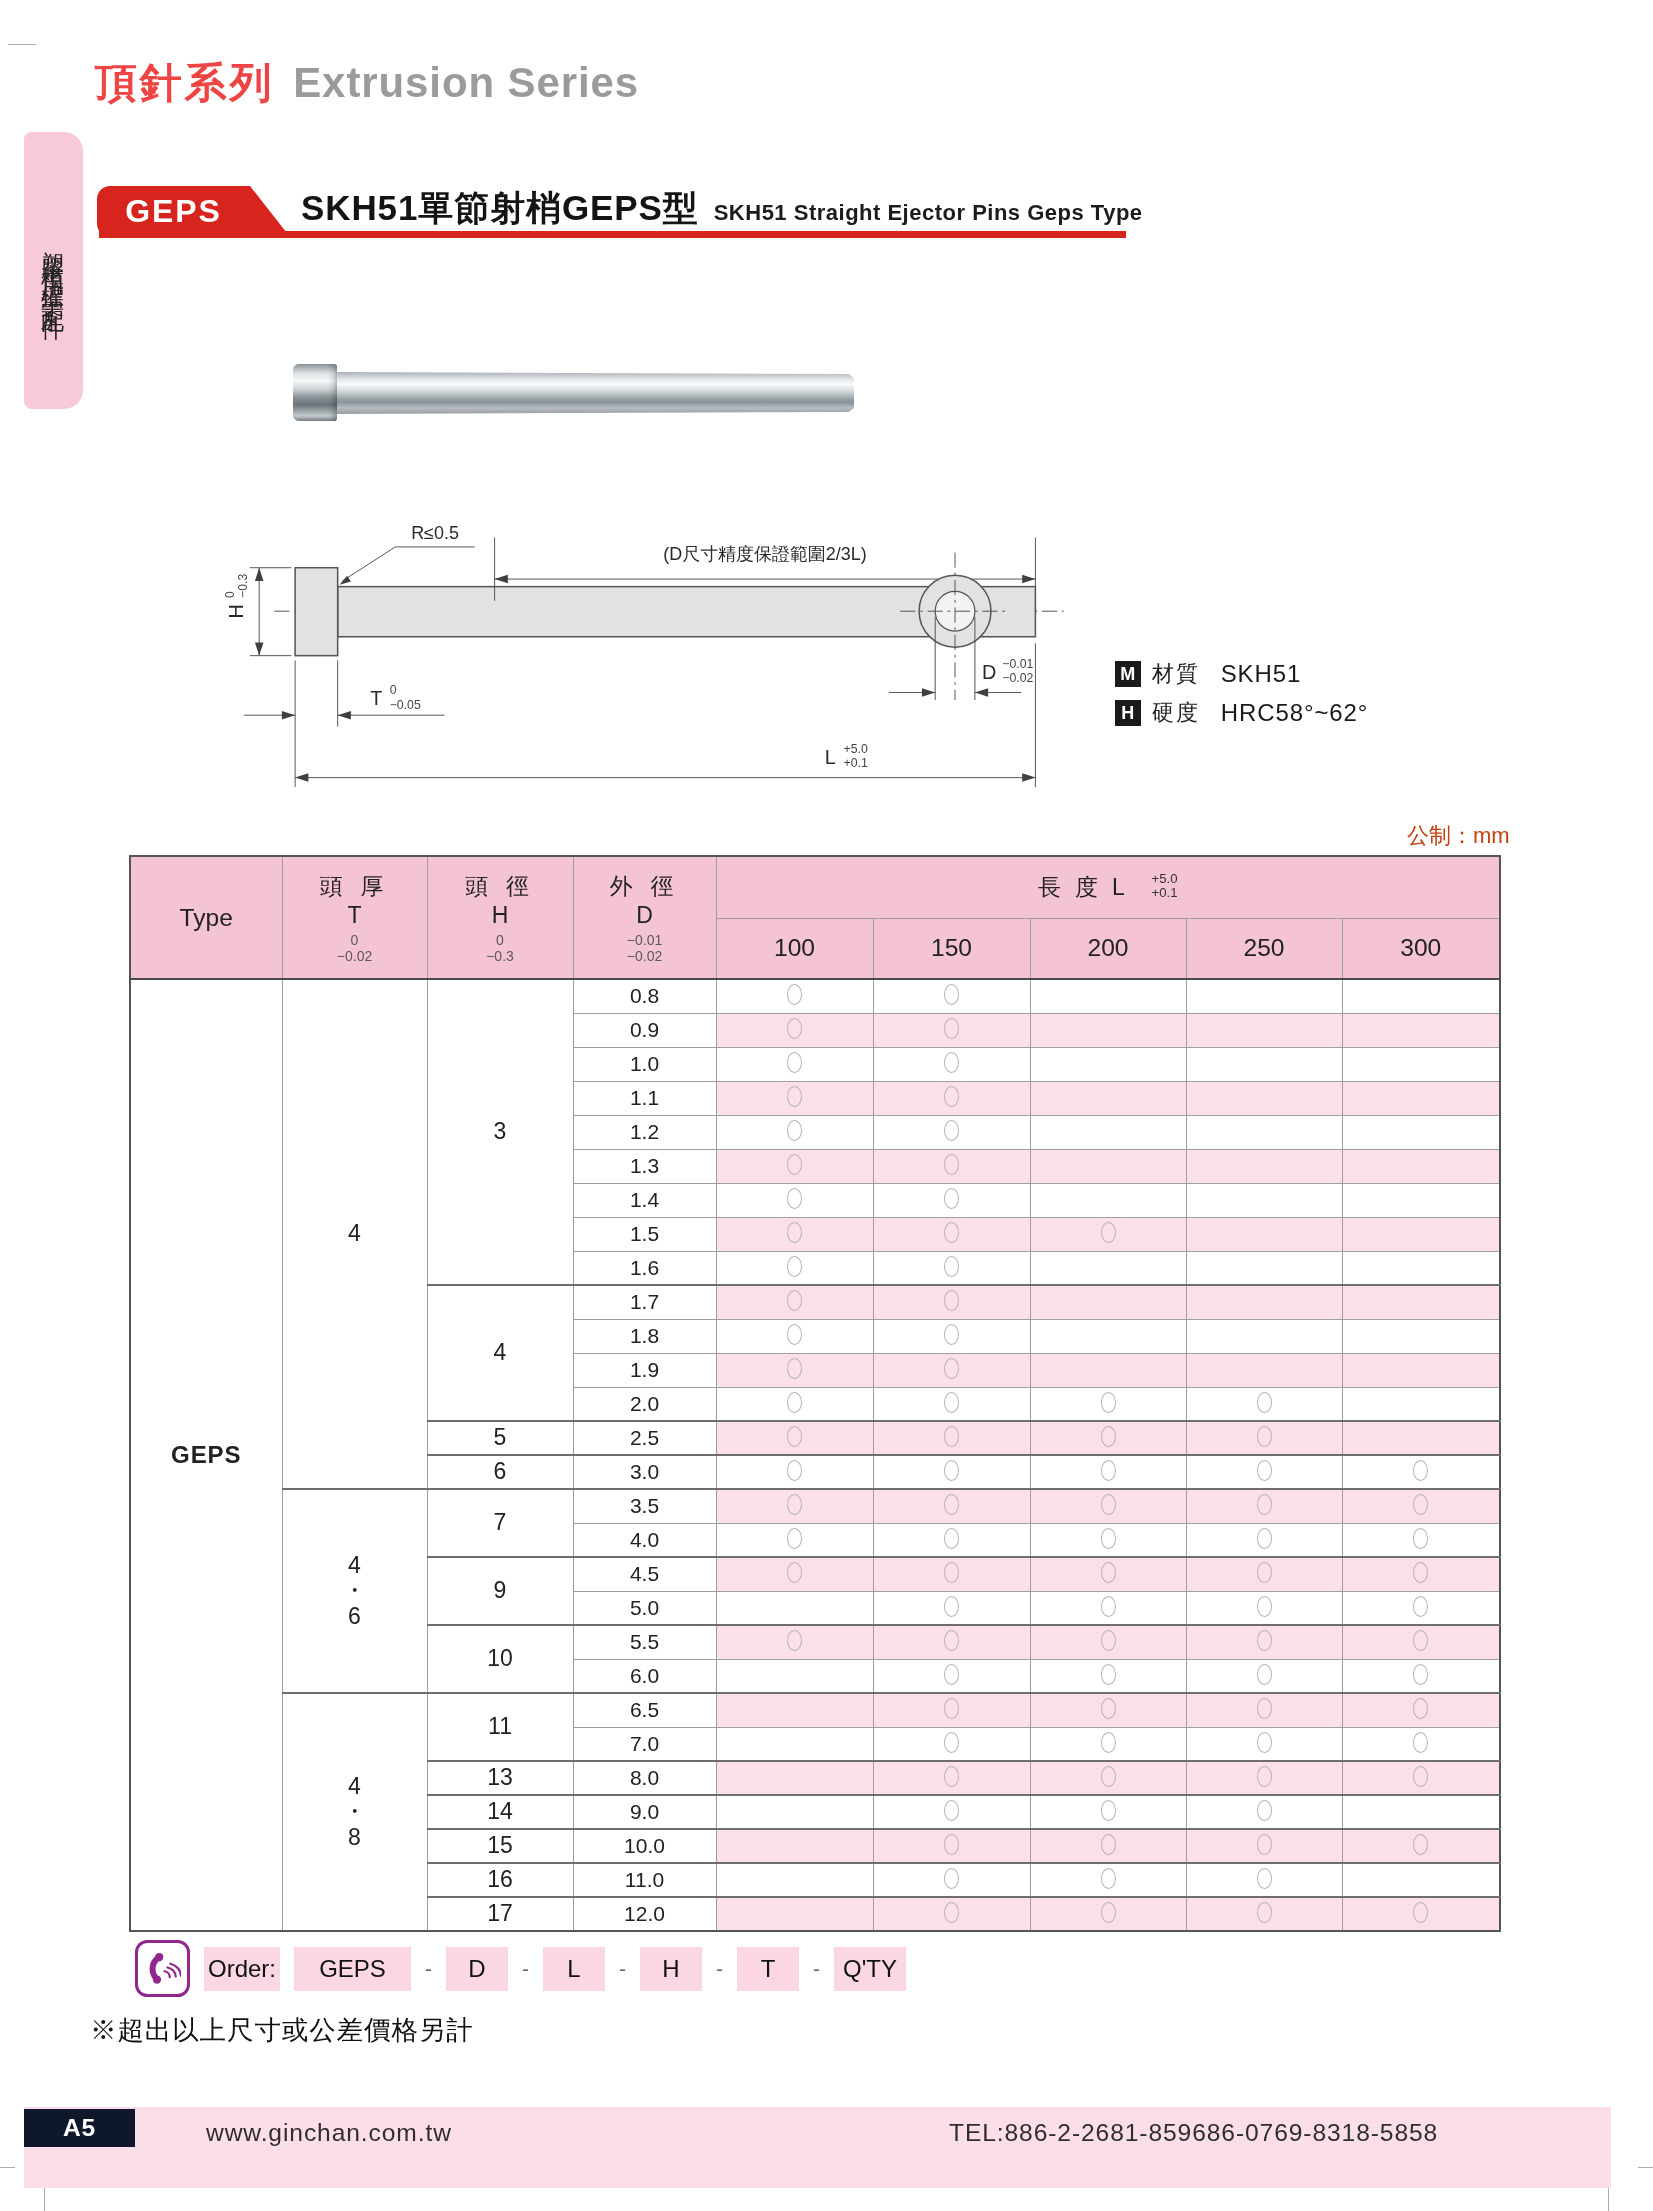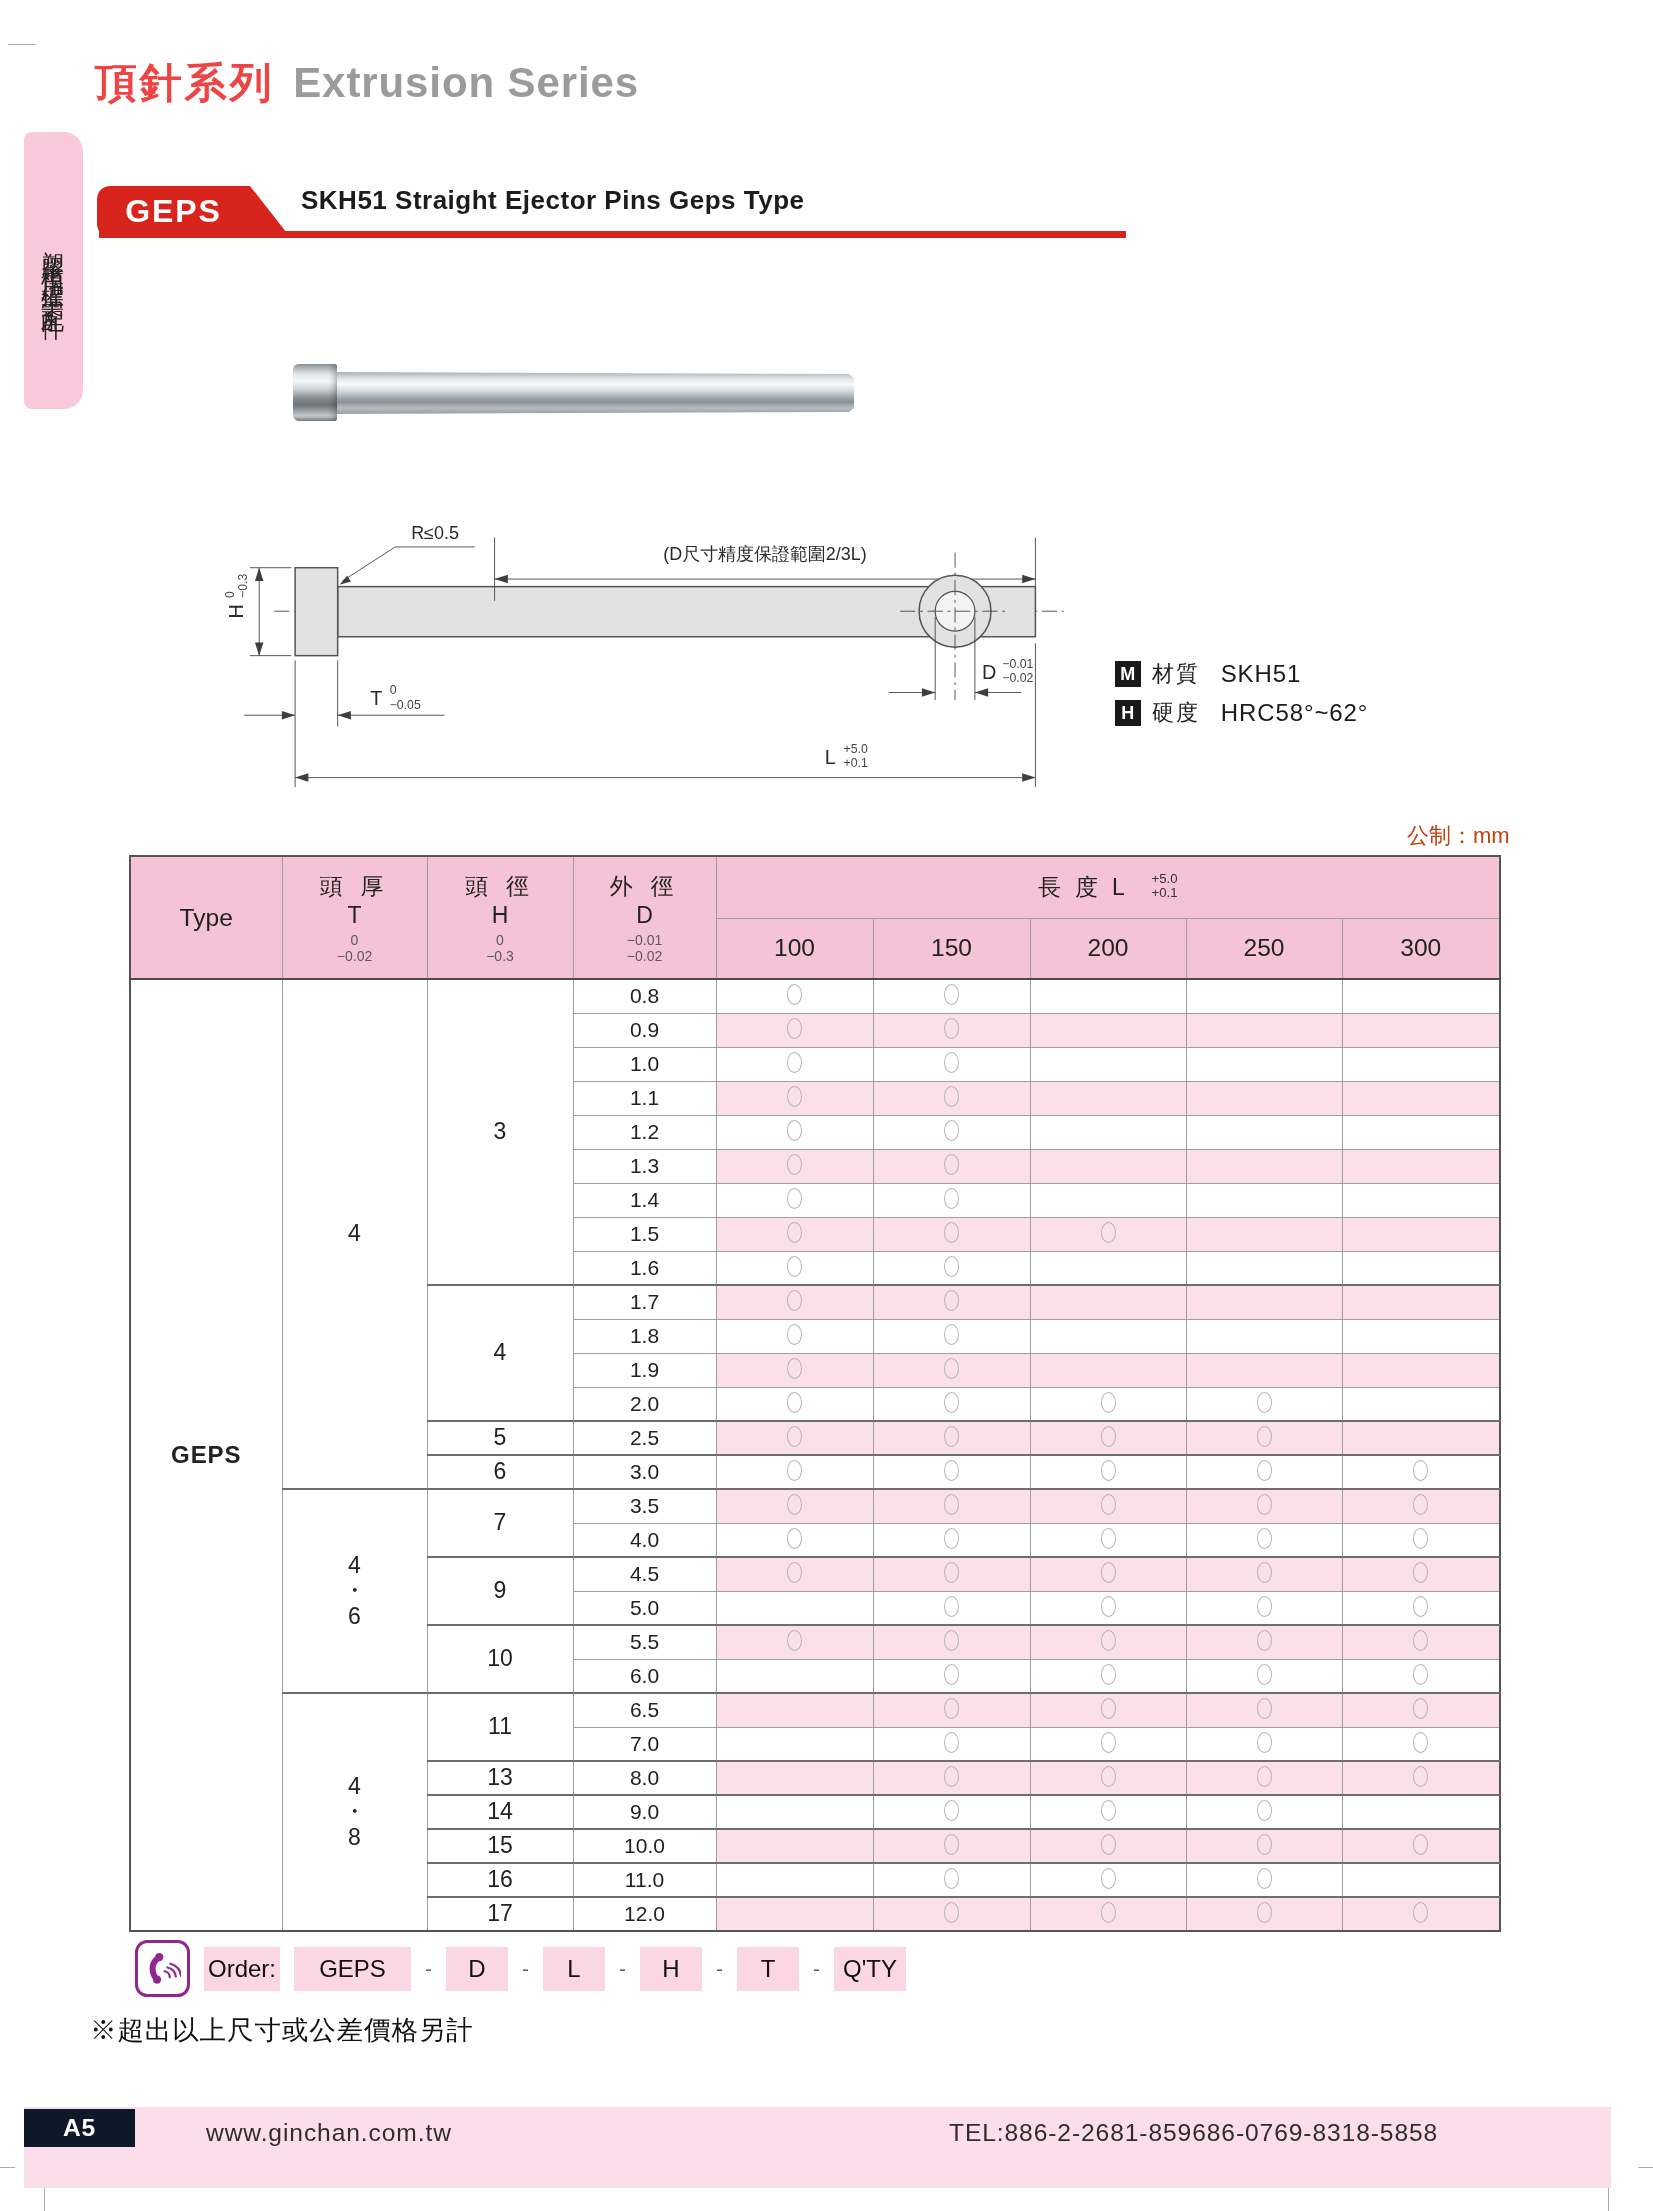--- a/index.html
+++ b/index.html
@@ -34,21 +34,21 @@
     border-radius:13.2px 0 0 13.2px; display:flex; align-items:center; justify-content:center;
     z-index:2;
   }
   .badge-rect span { color:#fff; font-size:32px; font-weight:bold; letter-spacing:1.9px; }
   .badge-diag {
     left:250px; top:186px; width:0; height:0; z-index:2;
     border-bottom:51px solid #d7251d; border-right:40px solid transparent;
   }
   .heading-row { left:301px; top:185px; display:flex; align-items:baseline; gap:15px; z-index:2; }
   .heading-zh { font-size:35px; font-weight:600; color:#141414; letter-spacing:0.9px; }
-  .heading-en { font-size:26px; font-weight:bold; color:#1c1c1c; letter-spacing:0.5px; }
+  .heading-en { font-size:22px; font-weight:bold; color:#1c1c1c; letter-spacing:0.5px; }
 
   
   .pin-head {
     left:293px; top:364px; width:44px; height:57px;
     border-radius:5.7px 2.8px 2.8px 5.7px;
     background:linear-gradient(180deg,#8f979c 0%,#e2e7e9 18%,#f6f8f9 30%,#cdd3d6 44%,#848c92 60%,#6d757b 72%,#9aa2a7 82%,#c3c9cc 91%,#7a8288 100%);
     box-shadow:inset -5.7px 0 7.6px -3.8px rgba(0,0,0,0.35);
   }
   .pin-shaft {
     left:337px; top:372px; width:517px; height:42px;
@@ -149,20 +149,21 @@
   <span class="title-zh">頂針系列</span>
   <span class="title-en">Extrusion Series</span>
 </div>
 
 <div class="abs red-bar"></div>
 <div class="abs badge-rect">
   <span>GEPS</span>
 </div>
 <div class="abs badge-diag"></div>
 <div class="abs heading-row">
+  <span class="heading-zh">SKH51單節射梢GEPS型</span>
   <span class="heading-en">SKH51 Straight Ejector Pins Geps Type</span>
 </div>
 
 <div class="abs pin-head"></div>
 <div class="abs pin-shaft"></div>
 
 <svg class="abs drawing" width="1249" height="312" viewBox="0 0 1320 330">
 
   <line class="cl" x1="150" y1="106" x2="985" y2="106"></line>
 

